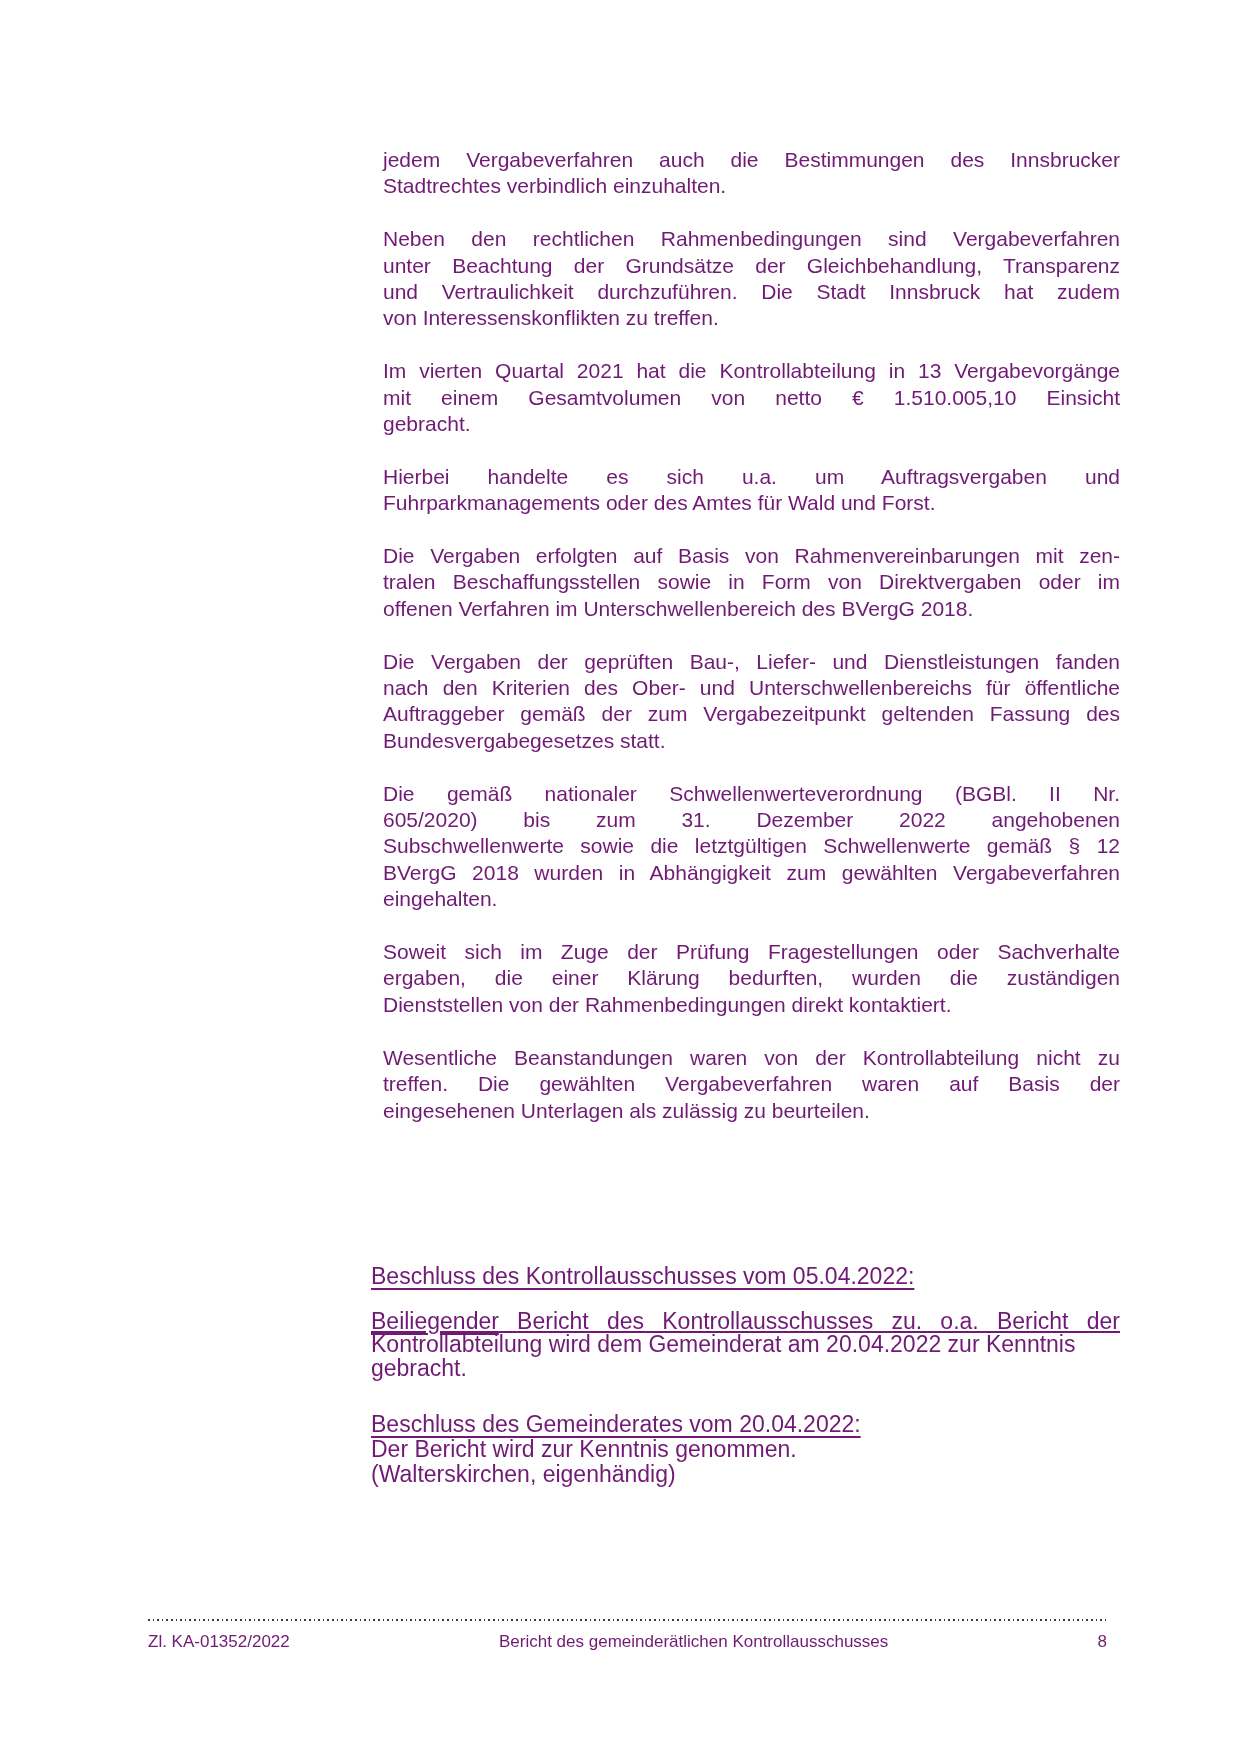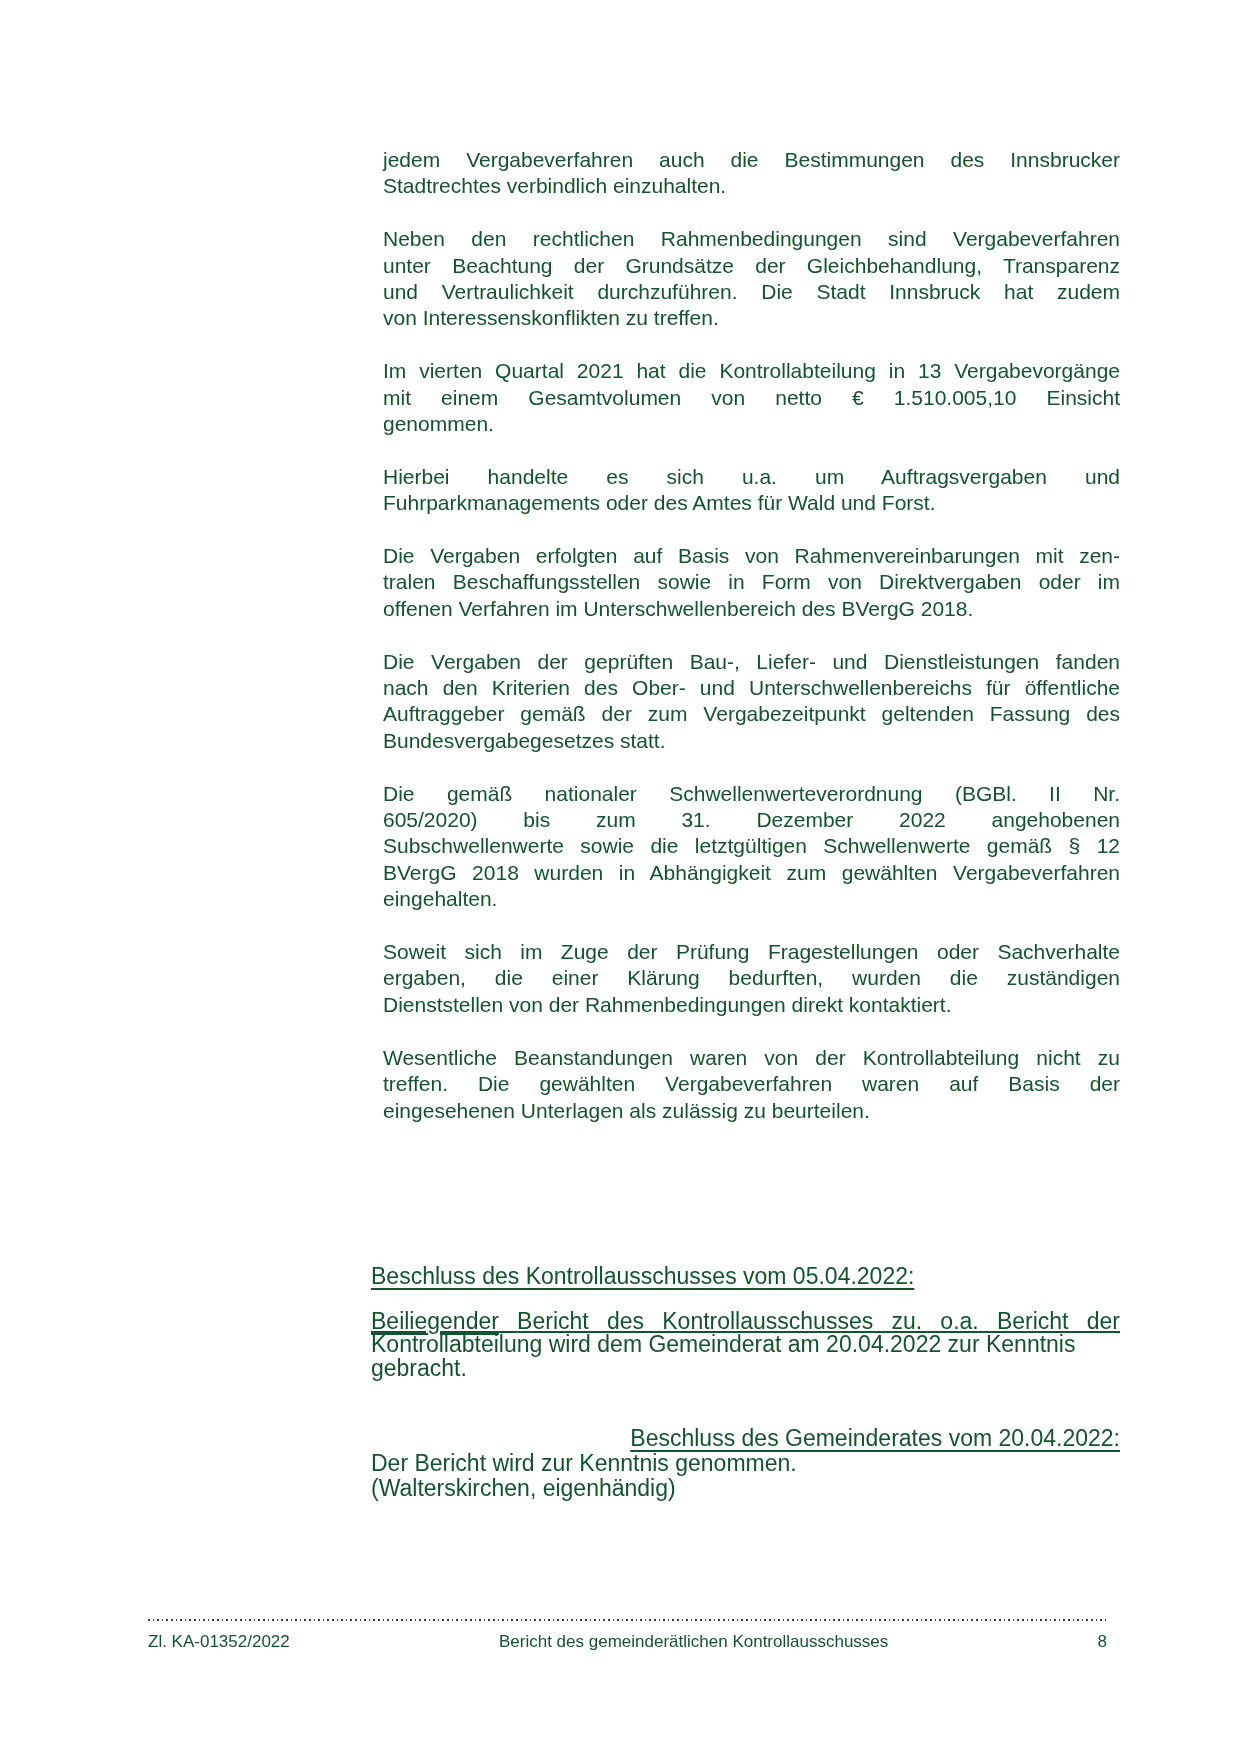--- a/index.html
+++ b/index.html
@@ -2,21 +2,21 @@
 <html><head>
 <meta charset="utf-8">
 <style>
   html, body { margin: 0; padding: 0; background: #ffffff; }
   .page {
     position: relative;
     width: 1241px;
     height: 1754px;
     background: #ffffff;
     font-family: "Liberation Sans", sans-serif;
-    color: #14532d;
+    color: #701a75;
     overflow: hidden;
   }
   
   .body-text {
     position: absolute;
     left: 383px;
     top: 147px;
     width: 737px;
     font-size: 21px;
     line-height: 26.4px;
@@ -39,21 +39,21 @@
     text-decoration-thickness: 1.5px;
     text-underline-offset: 4px;
   }
   .b1-body { margin-top: 21px; }
   .b1-line1 { text-align: justify; text-align-last: justify; text-decoration: underline; }
   .b1-line1 .u {
     text-decoration: underline;
     text-decoration-thickness: 1.5px;
     text-underline-offset: 4px;
   }
-  .b-heading2 { margin-top: 47px; text-align: right; }
+  .b-heading2 { margin-top: 33px; }
   .b2-line { line-height: 25.5px; }
 
   
   .footer {
     position: absolute;
     left: 148px;
     top: 1619px;
     width: 959px;
     font-size: 17px;
   }
@@ -81,21 +81,21 @@
       </div>
       <div class="para">
         <div class="line just">Neben den rechtlichen Rahmenbedingungen sind Vergabeverfahren</div>
         <div class="line just">unter Beachtung der Grundsätze der Gleichbehandlung, Transparenz</div>
         <div class="line just">und Vertraulichkeit durchzuführen. Die Stadt Innsbruck hat zudem</div>
         <div class="line">von Interessenskonflikten zu treffen.</div>
       </div>
       <div class="para">
         <div class="line just">Im vierten Quartal 2021 hat die Kontrollabteilung in 13 Vergabevorgänge</div>
         <div class="line just">mit einem Gesamtvolumen von netto € 1.510.005,10 Einsicht</div>
-        <div class="line">genommen.</div>
+        <div class="line">gebracht.</div>
       </div>
       <div class="para">
         <div class="line just">Hierbei handelte es sich u.a. um Auftragsvergaben und</div>
         <div class="line">Fuhrparkmanagements oder des Amtes für Wald und Forst.</div>
       </div>
       <div class="para">
         <div class="line just">Die Vergaben erfolgten auf Basis von Rahmenvereinbarungen mit zen-</div>
         <div class="line just">tralen Beschaffungsstellen sowie in Form von Direktvergaben oder im</div>
         <div class="line">offenen Verfahren im Unterschwellenbereich des BVergG 2018.</div>
       </div>

